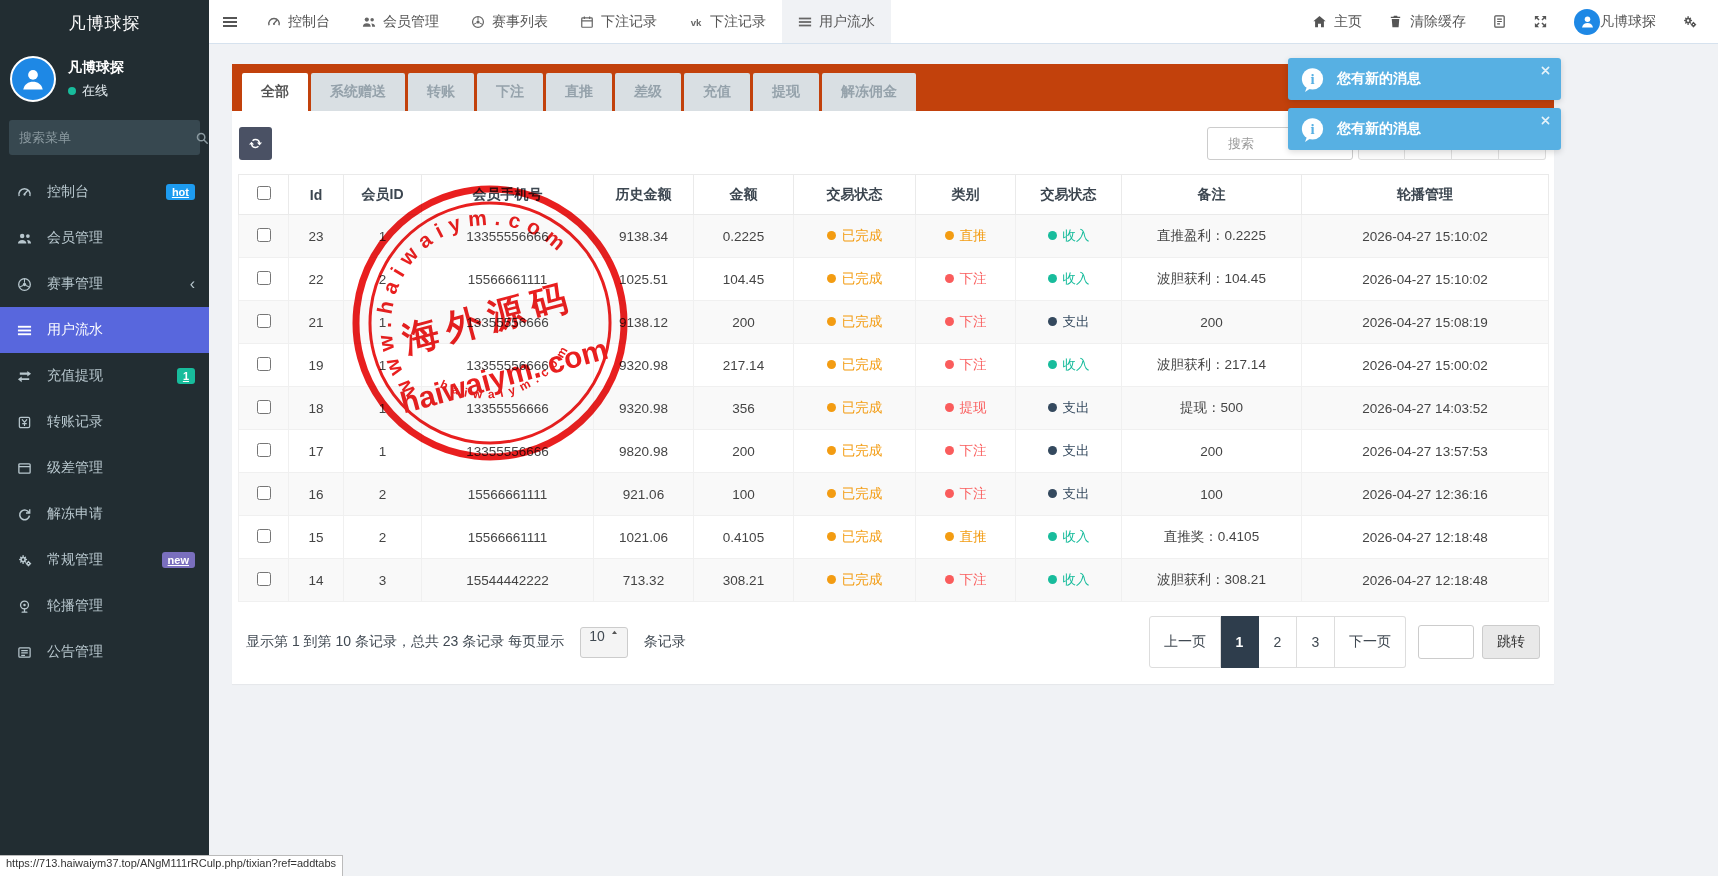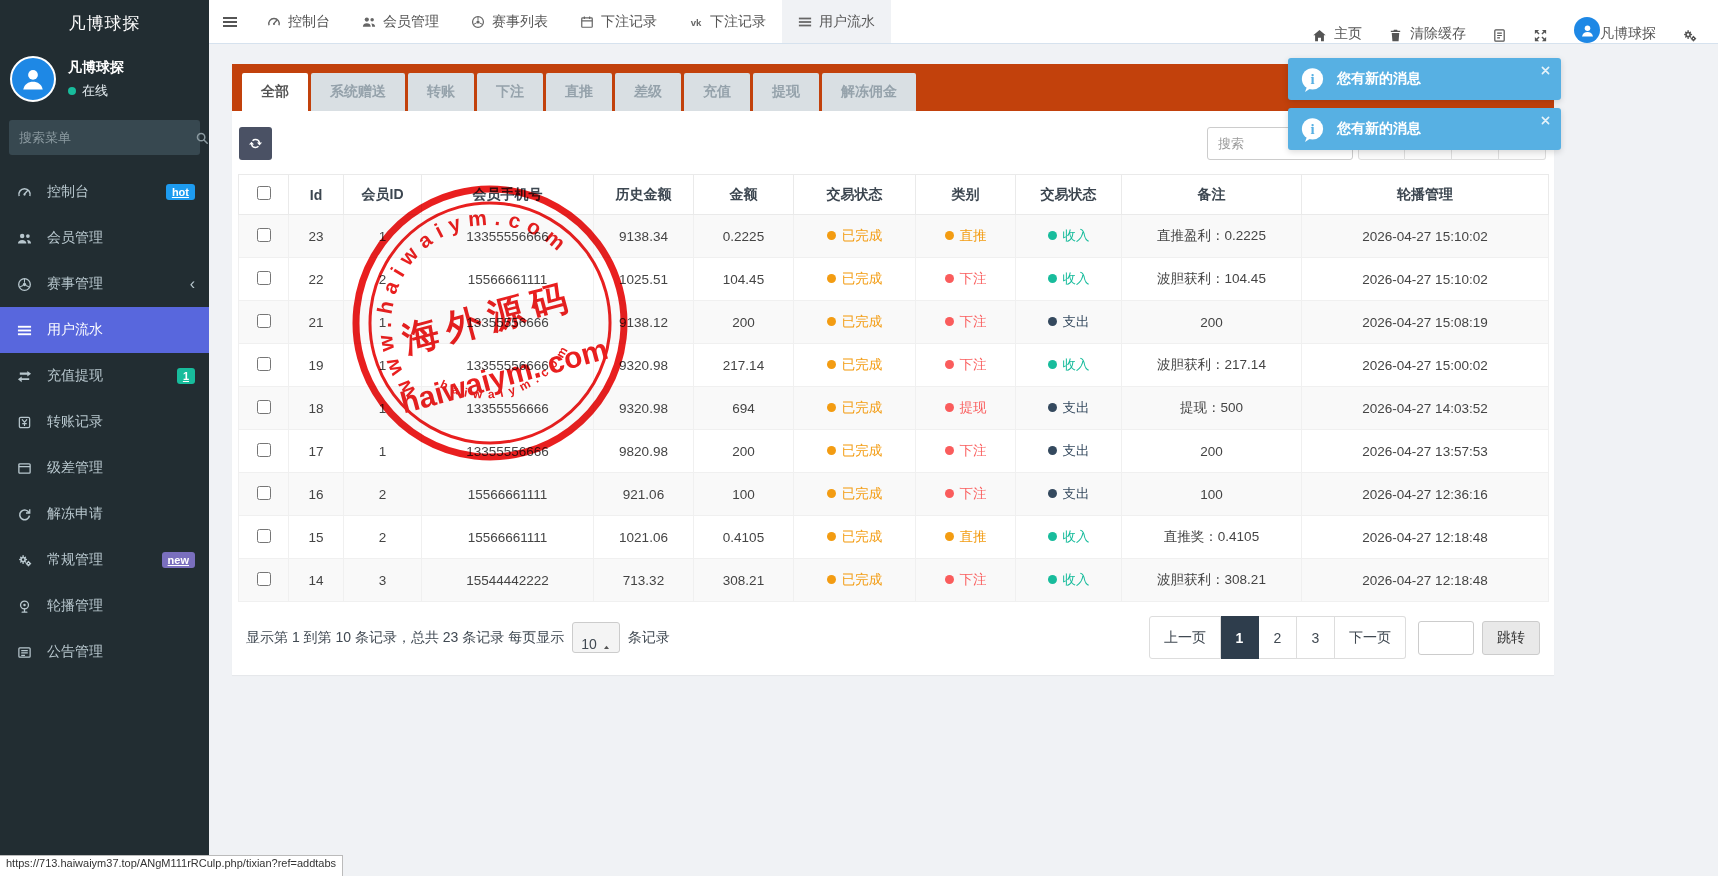--- a/index.html
+++ b/index.html
@@ -31,63 +31,63 @@
 
   
   .topnav { position:absolute; left:209px; top:0; right:0; height:44px; background:#fff; border-bottom:1px solid #d6e2ee; display:flex; align-items:stretch; z-index:20; }
   .hamburger { width:42px; display:flex; align-items:center; justify-content:center; color:#555; cursor:pointer; }
   .hamburger svg { width:16px; height:16px; }
   .nav-tabs { display:flex; align-items:stretch; }
   .nav-tab { display:flex; align-items:center; padding:0 16px; color:#555; cursor:pointer; font-size:14px; }
   .nav-tab .ni { margin-right:7px; color:#666; } .nav-tab .ni svg { width:14px; height:14px; }
   .nav-tab.active { background:#f0f2f5; }
   .nav-right { margin-left:auto; display:flex; align-items:stretch; padding-right:8px; }
-  .nav-link { display:flex; align-items:flex-end; padding:0 13px; color:#555; cursor:pointer; font-size:14px; }
+  .nav-link { display:flex; align-items:center; padding:0 13px; color:#555; cursor:pointer; font-size:14px; }
   .nav-link .ni { color:#555; } .nav-link .ni svg { width:15px; height:15px; }
   .nav-link .ni + .nl-label { margin-left:7px; }
   .avatar-sm { width:26px; height:26px; border-radius:50%; background:#1e88e5; display:flex; align-items:center; justify-content:center; }
   .avatar-sm svg { width:17px; height:17px; }
 
   
   .content { position:absolute; left:209px; top:44px; right:0; bottom:0; background:#f0f2f5; }
   .card { position:absolute; left:23px; top:20px; width:1322px; background:#fff; box-shadow:0 1px 1px rgba(0,0,0,.04); }
   .filter-strip { background:#c2410c; padding:9px 10px 0 10px; display:flex;font-weight:bold; }
   .f-tab { padding:10px 19px; font-size:14px; color:#95a2ab; background:#d9dfe3; margin-right:3px; border-radius:2px 2px 0 0; cursor:pointer; }
   .f-tab.active { background:#fff; color:#555; }
   .card-body { padding:16px 6px 10px 6px; }
   .toolbar { display:flex; align-items:center; margin:0 2px 14px 1px; }
   .btn-refresh { width:33px; height:33px; background:#4a5164; border-radius:3px; border:none; color:#fff; display:flex; align-items:center; justify-content:center; cursor:pointer; }
   .btn-refresh svg { width:15px; height:15px; }
   .toolbar-right { margin-left:auto; display:flex; align-items:center; }
-  .tb-search { width:146px; height:33px; border:1px solid #ccc; border-radius:3px; padding:0 10px; font-size:13px; color:#0369a1; outline:none; margin-right:5px; background:#fff; }
+  .tb-search { width:146px; height:33px; border:1px solid #ccc; border-radius:3px; padding:0 20px; font-size:13px; color:#0369a1; outline:none; margin-right:5px; background:#fff; }
   .tb-search::placeholder { color:#999; }
   .btn-group { display:flex; }
   .tb-btn { width:47px; height:33px; background:#fafafa; border:1px solid #ddd; border-left-width:0; display:flex; align-items:center; justify-content:center; color:#777; cursor:pointer; }
   .btn-group .tb-btn:first-child { border-left-width:1px; border-radius:3px 0 0 3px; }
   .btn-group .tb-btn:last-child { border-radius:0 3px 3px 0; }
   .tb-btn svg { width:14px; height:14px; }
   .tb-btn .caret { margin-left:3px; } .tb-btn .caret svg { width:9px; height:9px; }
   .tb-btn.search-go { color:#3d8fd8; }
 
   
   table.grid { border-collapse:collapse; table-layout:fixed; width:1310px; margin:0 auto; }
   .grid th, .grid td { border:1px solid #f0f0f0; text-align:center; font-size:13.5px; color:#444; height:43px; padding:2px 6px; overflow:hidden; white-space:nowrap; }
   .grid th { color:#3c4650; font-weight:bold; font-size:14px; border-color:#eaeaea; height:40px; background:#fff; }
   .grid tbody tr:nth-child(odd) { background:#f9f9f9; }
   .dot { display:inline-block; width:9px; height:9px; border-radius:50%; background:currentColor; margin-right:6px; vertical-align:0; }
   .grid input[type=checkbox] { width:14px; height:14px; }
 
   
   .pg-row { display:flex; align-items:center; margin:14px 8px 6px 8px; color:#404952; font-size:14px; }
   .pg-info { display:flex; align-items:center; }
-  .pg-size { display:inline-flex; align-items:flex-end; border:1px solid #ccc; border-radius:3px; background:#f4f4f4; height:31px; padding:0 8px; margin:0 8px; cursor:pointer; color:#404952; }
+  .pg-size { display:inline-flex; align-items:flex-start; border:1px solid #ccc; border-radius:3px; background:#f4f4f4; height:31px; padding:0 8px; margin:0 16px; cursor:pointer; color:#404952; }
   .pg-size .caret svg { width:9px; height:9px; margin-left:5px; color:#555; }
   .pg-ctrl { margin-left:auto; display:flex; align-items:center; }
   .pager { display:flex; }
-  .pg-btn { min-width:38px; height:43px; border:1px solid #ddd; border-left-width:0; background:#fff; display:flex; align-items:center; justify-content:center; padding:0 14px; color:#404952; cursor:pointer; font-size:14px; }
+  .pg-btn { min-width:38px; height:52px; border:1px solid #ddd; border-left-width:0; background:#fff; display:flex; align-items:center; justify-content:center; padding:0 14px; color:#404952; cursor:pointer; font-size:14px; }
   .pager .pg-btn:first-child { border-left-width:1px; border-radius:3px 0 0 3px; }
   .pager .pg-btn:last-child { border-radius:0 3px 3px 0; }
   .pg-btn.active { background:#2e3d4c; border-color:#2e3d4c; color:#fff; font-weight:bold; }
   .pg-jump-input { width:56px; height:34px; border:1px solid #ccc; border-radius:3px; margin:0 8px 0 12px; outline:none; padding:0 6px; }
   .pg-jump-btn { height:34px; padding:0 14px; background:#e9e9e9; border:1px solid #ccc; border-radius:3px; color:#333; cursor:pointer; font-size:14px; }
 
   
   .toast { position:absolute; width:273px; height:42px; background:#57b0e3; border-radius:3px; display:flex; align-items:center; padding:0 10px 0 12px; box-shadow:0 2px 6px rgba(0,0,0,.15); z-index:50; }
   .toast-icon svg { width:25px; height:25px; }
   .toast-msg { color:#fff; font-weight:bold; font-size:14px; margin-left:12px; }
@@ -513,21 +513,21 @@
               <td><span style="color:#18bc9c"><span class="dot"></span>收入</span></td>
               <td>波胆获利：217.14</td>
               <td>2026-04-27 15:00:02</td>
             </tr>
             <tr>
               <td><input type="checkbox" style=""></td>
               <td>18</td>
               <td>1</td>
               <td>13355556666</td>
               <td>9320.98</td>
-              <td>694</td>
+              <td>356</td>
               <td><span style="color:#f39c12"><span class="dot"></span>已完成</span></td>
               <td><span style="color:#fa5c5c"><span class="dot"></span>提现</span></td>
               <td><span style="color:#34495e"><span class="dot"></span>支出</span></td>
               <td>提现：500</td>
               <td>2026-04-27 14:03:52</td>
             </tr>
             <tr>
               <td><input type="checkbox" style=""></td>
               <td>17</td>
               <td>1</td>

